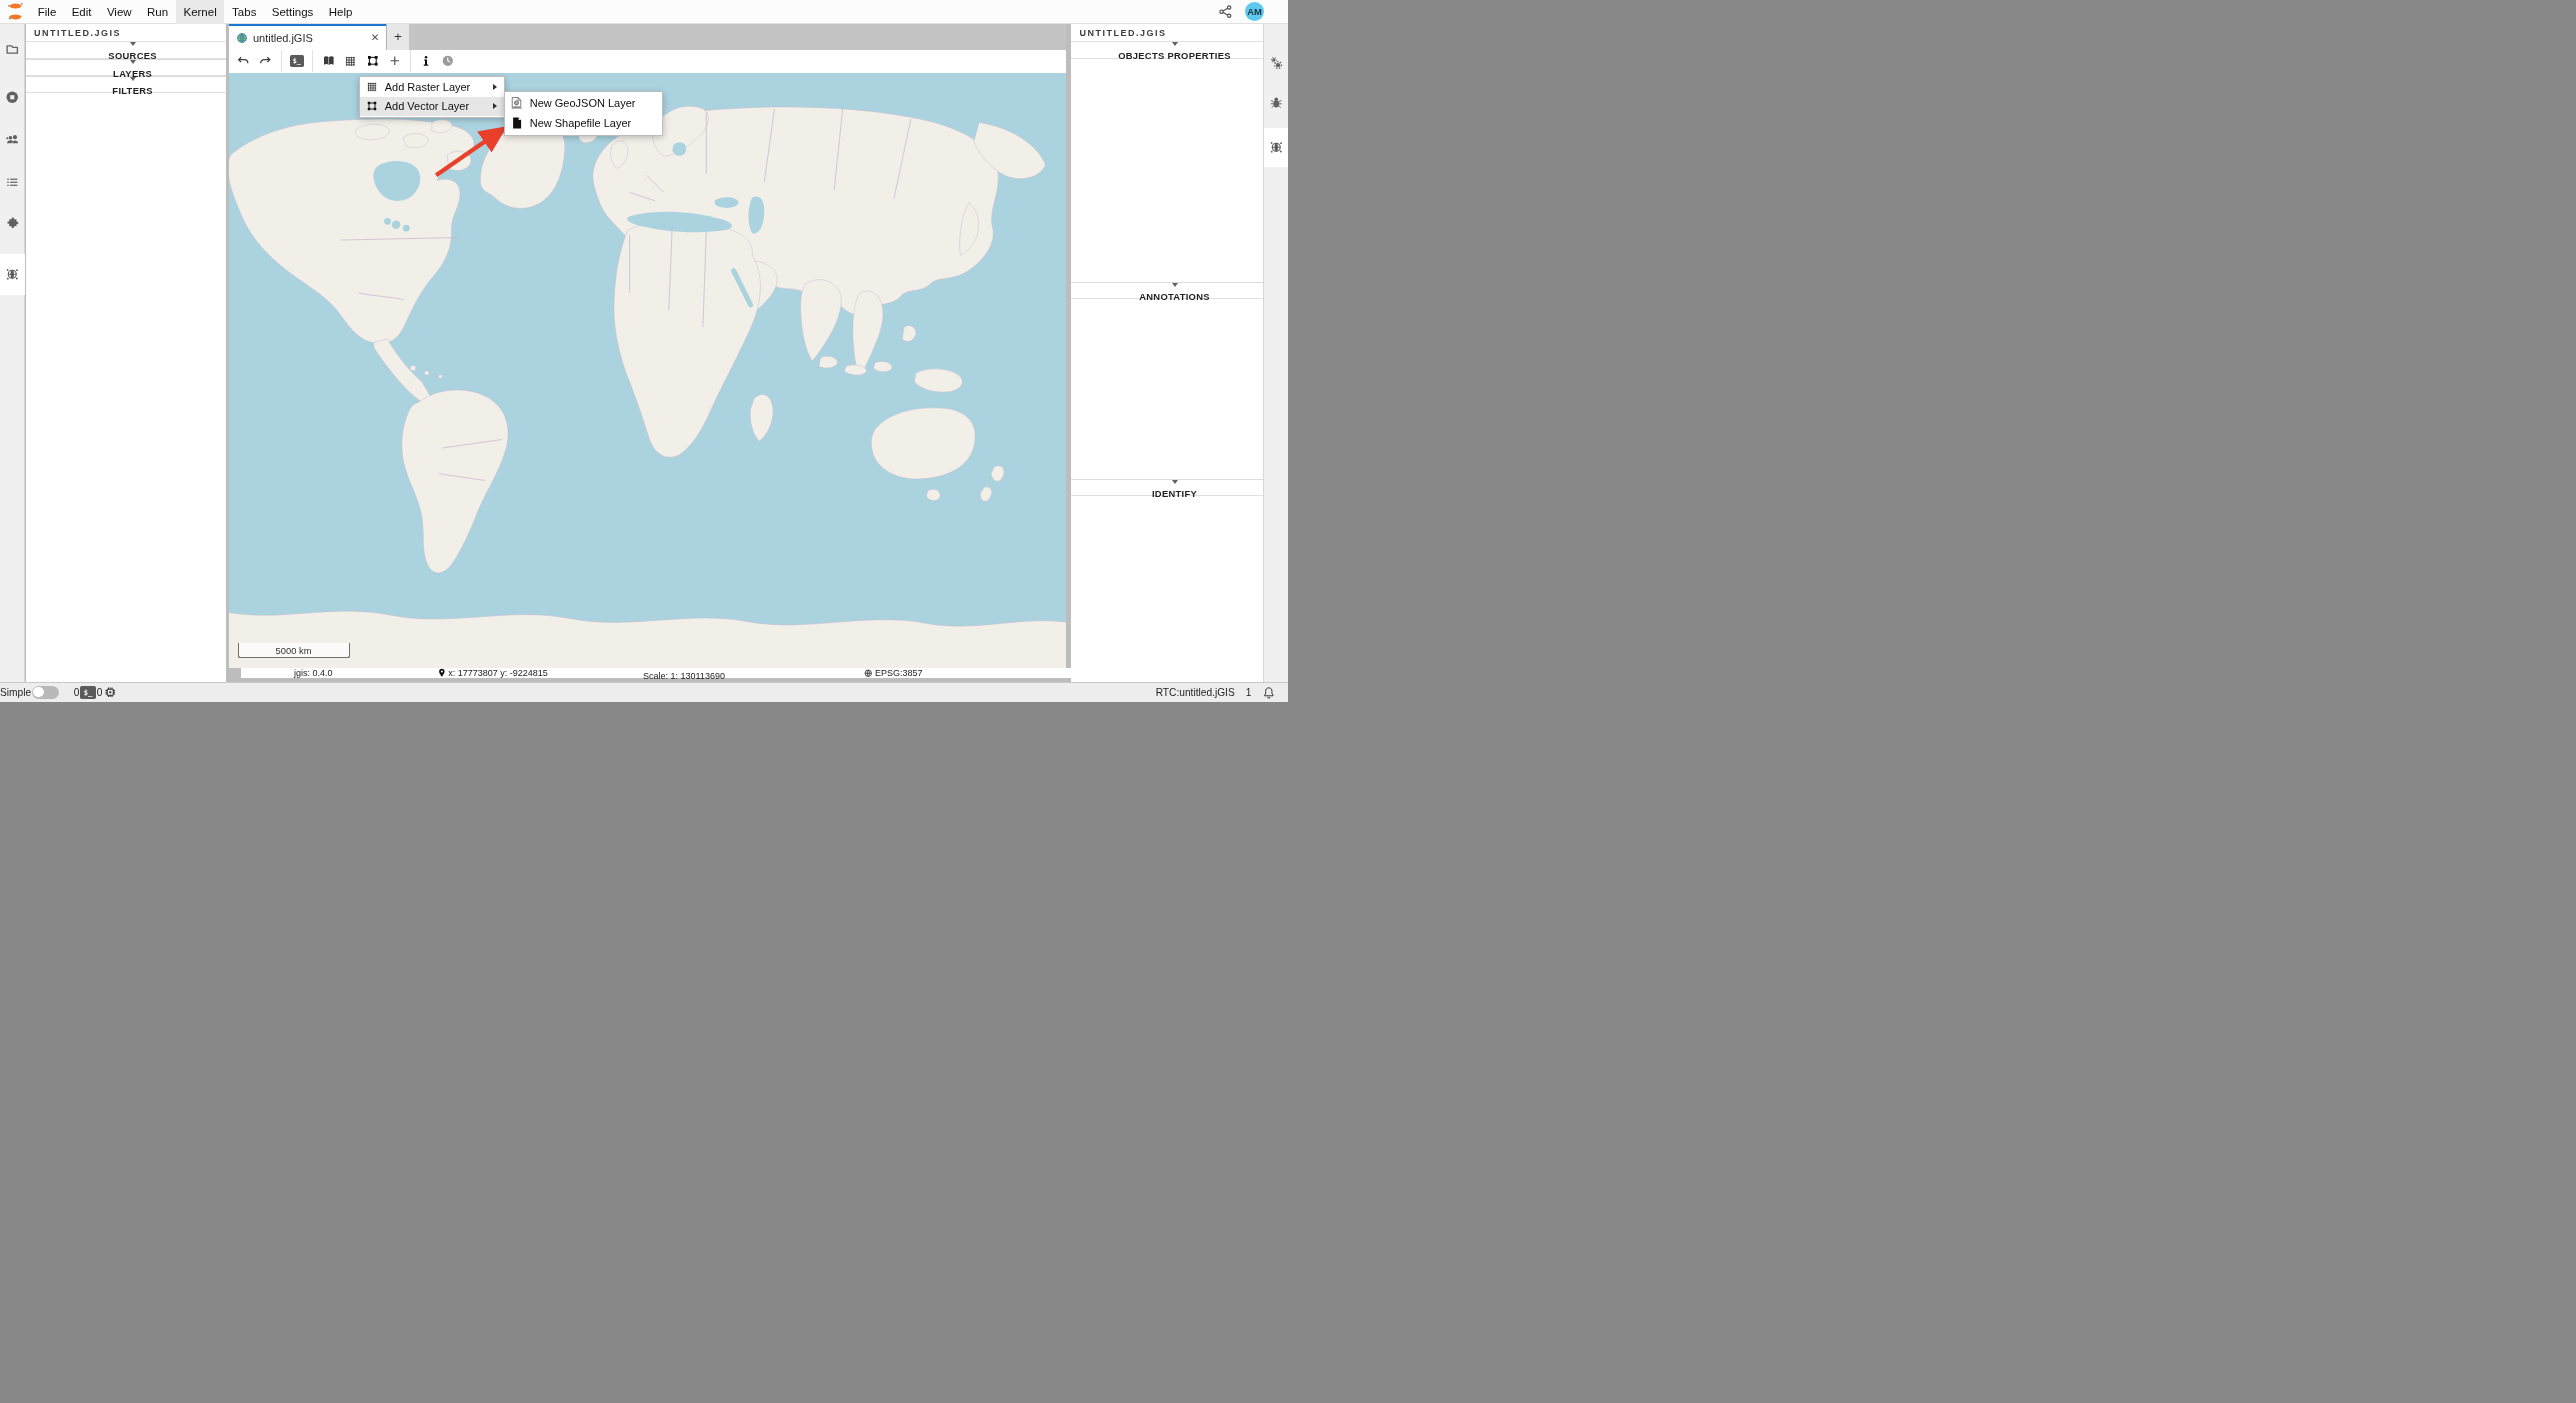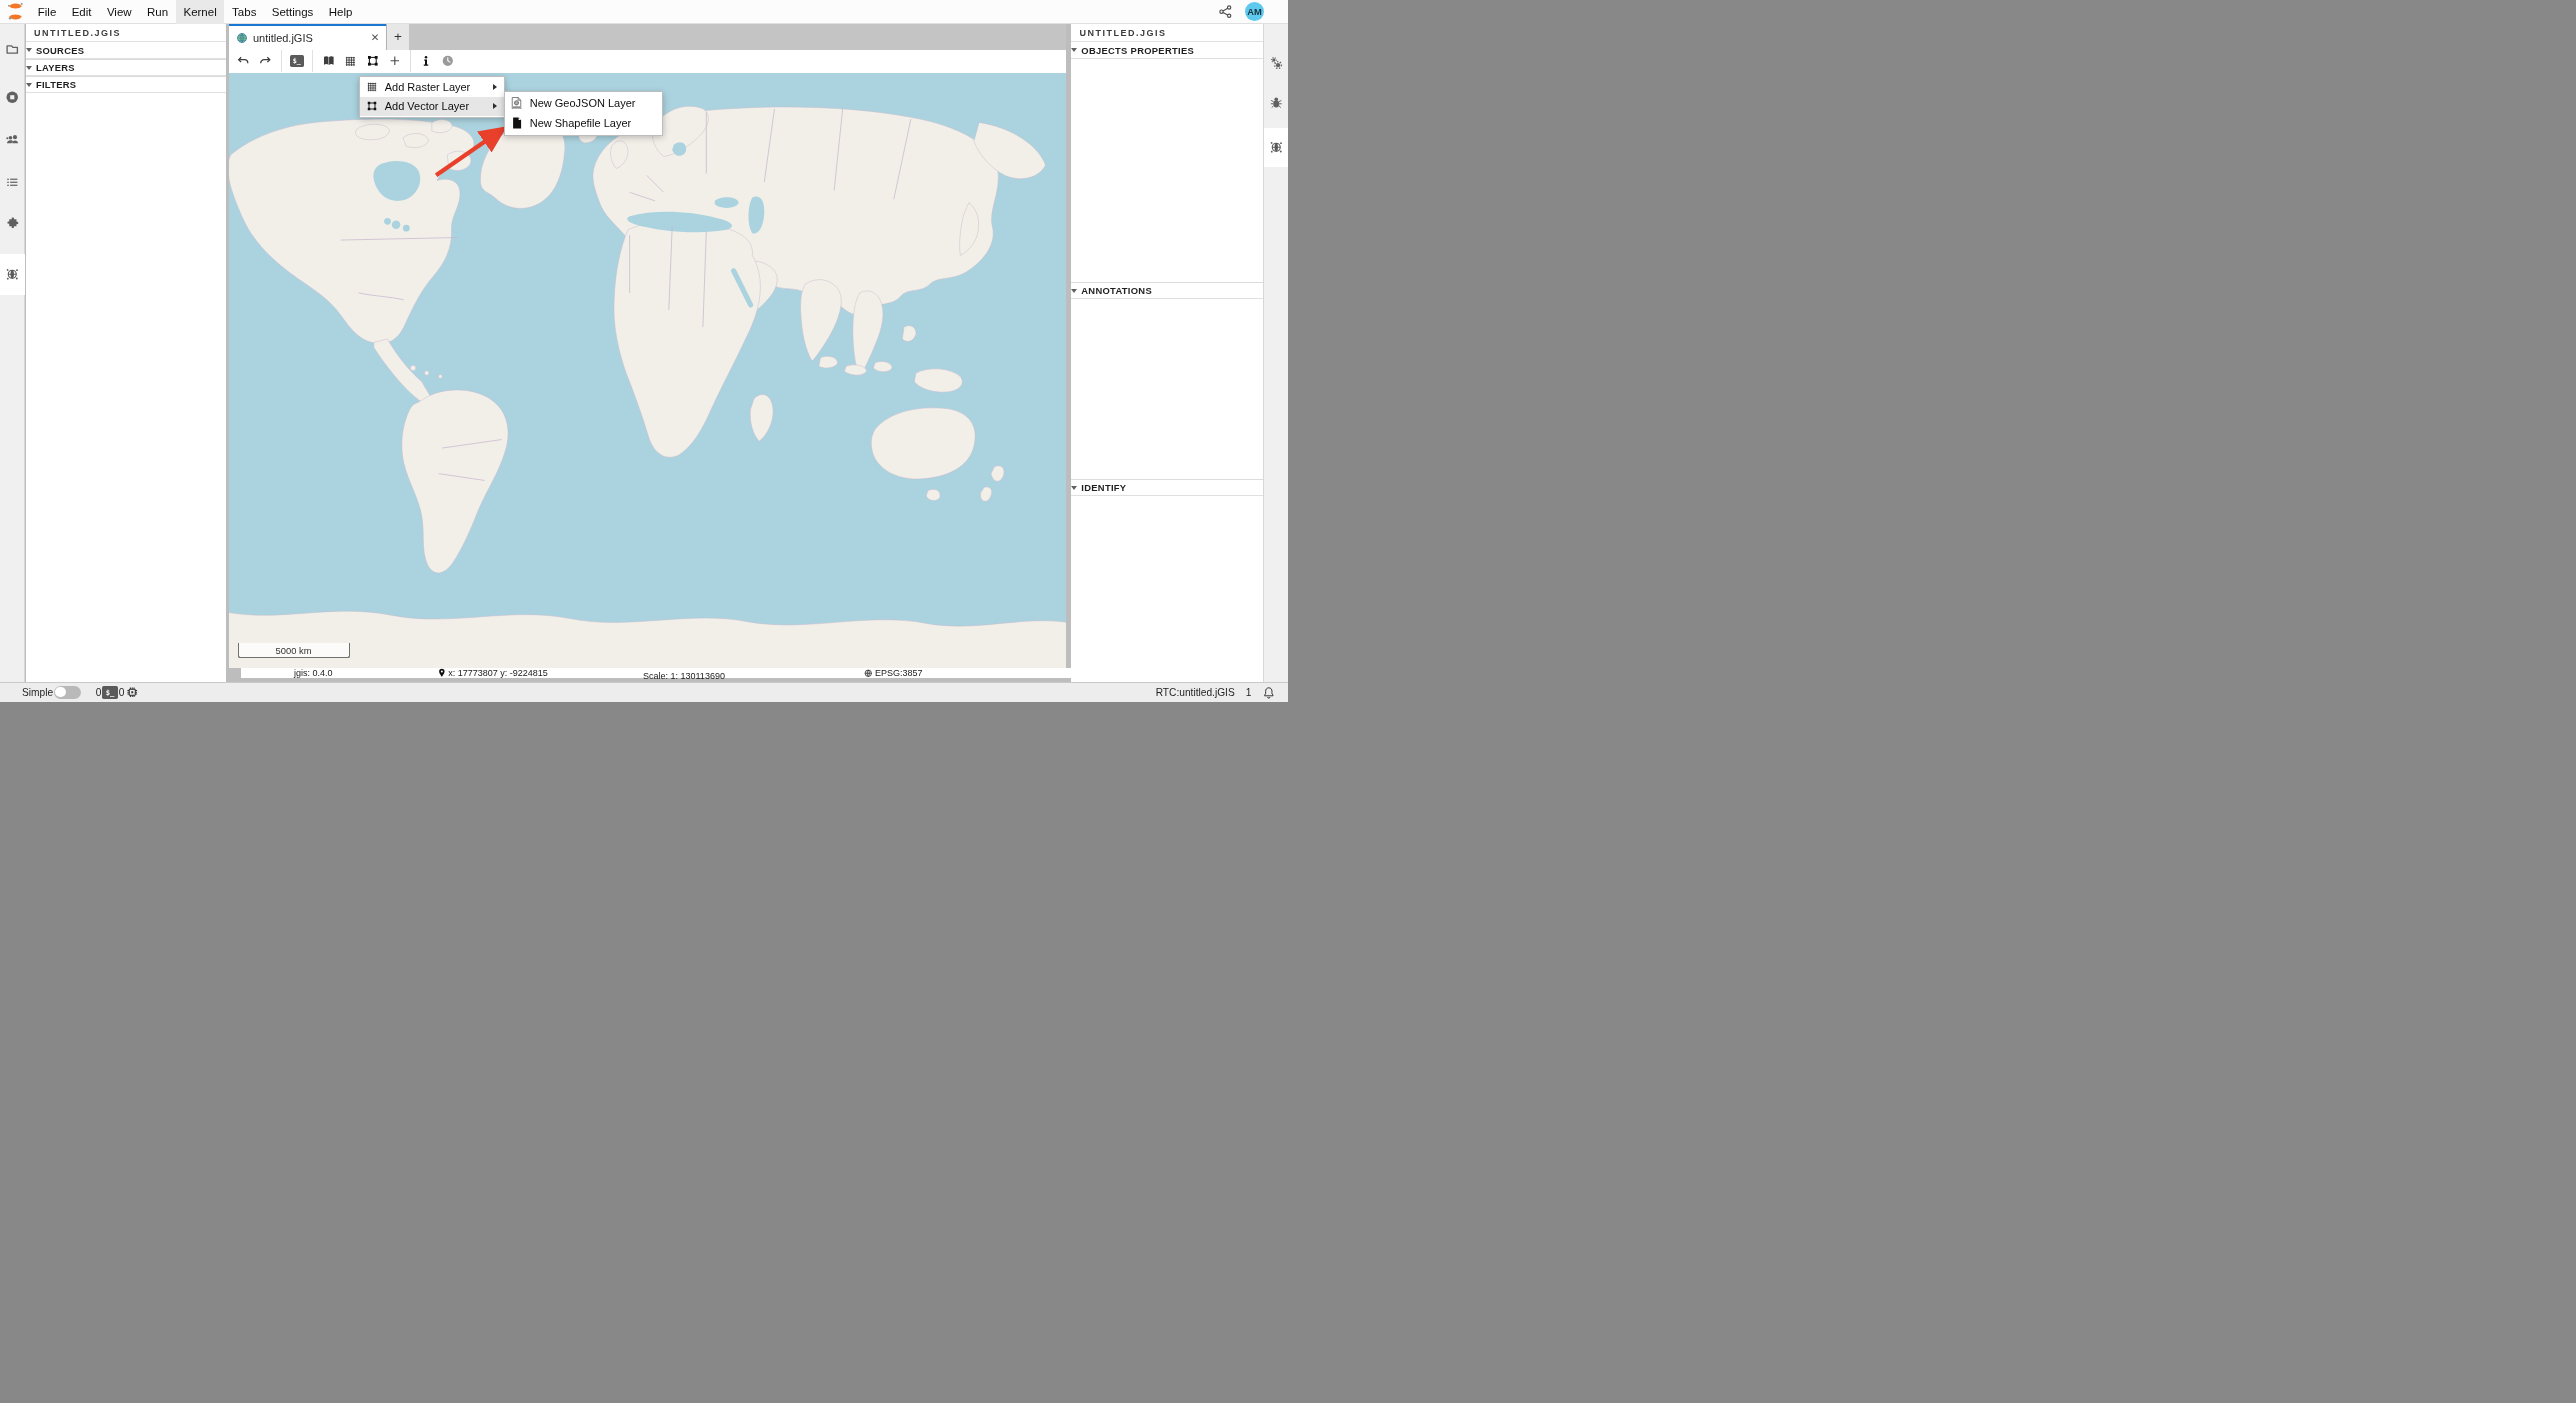--- a/index.html
+++ b/index.html
@@ -21,22 +21,22 @@
   .shell-bg{position:absolute;left:0;top:24px;width:1288px;height:658px;background:#bdbdbd;}
   
   .lstrip{position:absolute;left:0;top:24px;width:25px;height:658px;background:#f0f0f0;border-right:0.9px solid #d7d7d7;z-index:5;}
   .lstrip .act{position:absolute;left:0;width:25px;height:37px;display:flex;align-items:center;justify-content:center;}
   .lstrip .active-patch{position:absolute;left:0;top:230px;width:25px;height:41px;background:#ffffff;}
   .sideico{width:14.5px;height:14.5px;}
   
   .lpanel{position:absolute;left:25.6px;top:24px;width:200px;height:658px;background:#fff;z-index:5;font-size:11px;color:#1a1a1a;}
   .panel-title{height:18px;display:flex;align-items:center;padding-left:8.5px;font-size:9px;font-weight:700;
                letter-spacing:1.5px;color:#3c3c3c;border-bottom:0.9px solid #e0e0e0;}
-  .sect-head{height:17px;display:flex;align-items:center;gap:4.3px;padding-left:0;font-size:9.4px;font-weight:700;
-             color:#1f1f1f;letter-spacing:0.3px;border-bottom:0.9px solid #e0e0e0;background:#fff;}
+  .sect-head{height:17px;display:flex;align-items:center;gap:4.3px;padding-left:14px;font-size:9.4px;font-weight:700;
+             color:#1f1f1f;letter-spacing:0.3px;border-bottom:0.9px solid #e0e0e0;background:#fff;flex-direction:column;}
   .caret{width:0;height:0;border-left:3.4px solid transparent;border-right:3.4px solid transparent;border-top:4.3px solid #616161;}
   .row-item{height:16px;display:flex;align-items:center;gap:5.1px;padding-left:9.4px;font-size:11px;color:#111;}
   .sect-gap{border-top:0.9px solid #dcdcdc;}
   .eye{margin-left:auto;margin-right:7.7px;width:12.8px;height:12.8px;}
   
   .main{position:absolute;left:229px;top:24px;width:837px;height:654px;z-index:5;}
   .tabbar{position:absolute;left:0;top:0;width:837px;height:25.6px;background:#c4c4c4;display:flex;}
   .tab{width:157px;height:25.6px;background:#fff;border-top:2.6px solid #1976d2;display:flex;align-items:center;
        gap:5.1px;padding:0 6.8px;font-size:11px;color:#2b2b2b;}
   .tab .close{margin-left:auto;font-size:10.2px;color:#555;}
@@ -66,21 +66,21 @@
                   border-left:4.3px solid #2e2e2e;}
   .icon-cell{width:13.6px;height:13.6px;display:flex;align-items:center;justify-content:center;flex:none;}
   
   .rpanel{position:absolute;left:1071px;top:24px;width:193px;height:658px;background:#fff;z-index:5;}
   .rstrip{position:absolute;left:1263px;top:24px;width:25px;height:658px;background:#f0f0f0;border-left:0.9px solid #d7d7d7;z-index:5;}
   .rstrip .act{position:absolute;left:0;width:25px;height:37px;display:flex;align-items:center;justify-content:center;}
   .rstrip .active-patch{position:absolute;left:0;top:104px;width:25px;height:39px;background:#fff;}
   
   .statusbar{position:absolute;left:0;top:682px;width:1288px;height:19.6px;background:#ededed;border-top:0.9px solid #c9c9c9;
              display:flex;align-items:center;font-size:10.2px;color:#1f1f1f;z-index:30;}
-  .sb-left{display:flex;align-items:center;gap:1px;margin-left:22px;justify-content:space-between;}
+  .sb-left{display:flex;align-items:center;gap:1px;justify-content:space-between;}
   .sb-right{margin-left:auto;display:flex;align-items:center;gap:11px;margin-right:12px;}
   .toggle{width:27px;height:12.8px;border-radius:6.8px;background:#b9b9b9;position:relative;}
   .toggle .knob{position:absolute;left:1.3px;top:1.3px;width:10.2px;height:10.2px;border-radius:50%;background:#fff;}
 </style>
 </head>
 <body>
 
 <div class="app">
 
   <div class="menubar">

